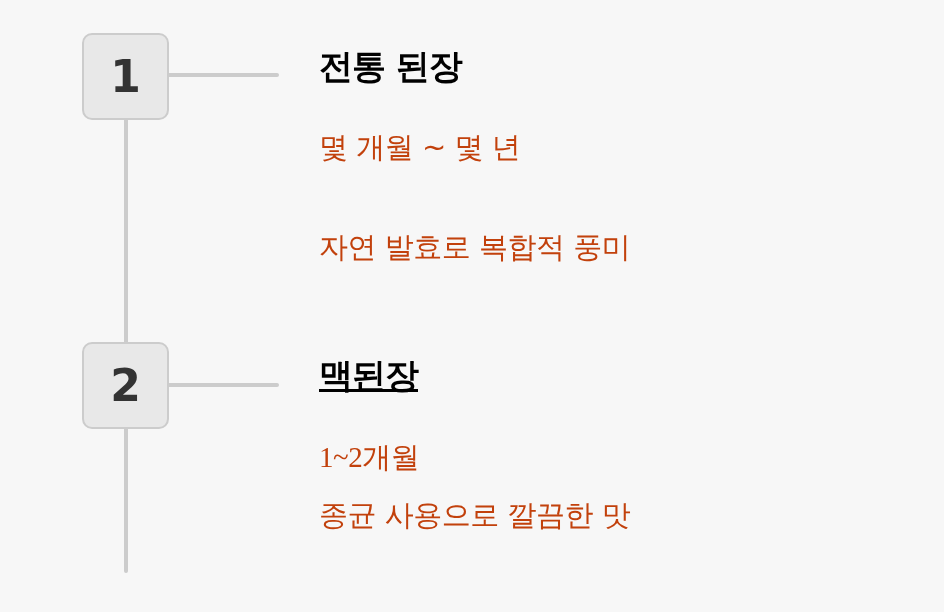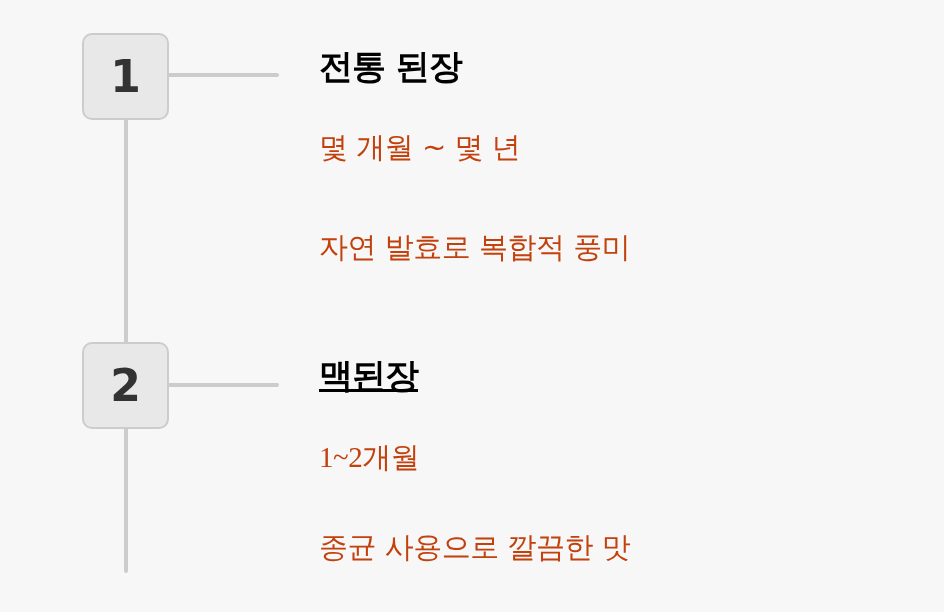--- a/index.html
+++ b/index.html
@@ -30,15 +30,15 @@
     <div class="line" style="top:213px;margin-top:15px;">자연 발효로 복합적 풍미</div>
   </div>
 
   <div>
     <div class="box" style="top:342px;">
       <span>2</span>
     </div>
     <div class="hline" style="top:383px;"></div>
     <div class="title" style="top:353px;text-decoration:underline;">맥된장</div>
     <div class="line" style="top:438px;font-family:Liberation Serif, serif;">1~2개월</div>
-    <div class="line" style="top:528px;">종균 사용으로 깔끔한 맛</div>
+    <div class="line" style="top:496px;">종균 사용으로 깔끔한 맛</div>
   </div>
 </div>
 
 </body></html>

